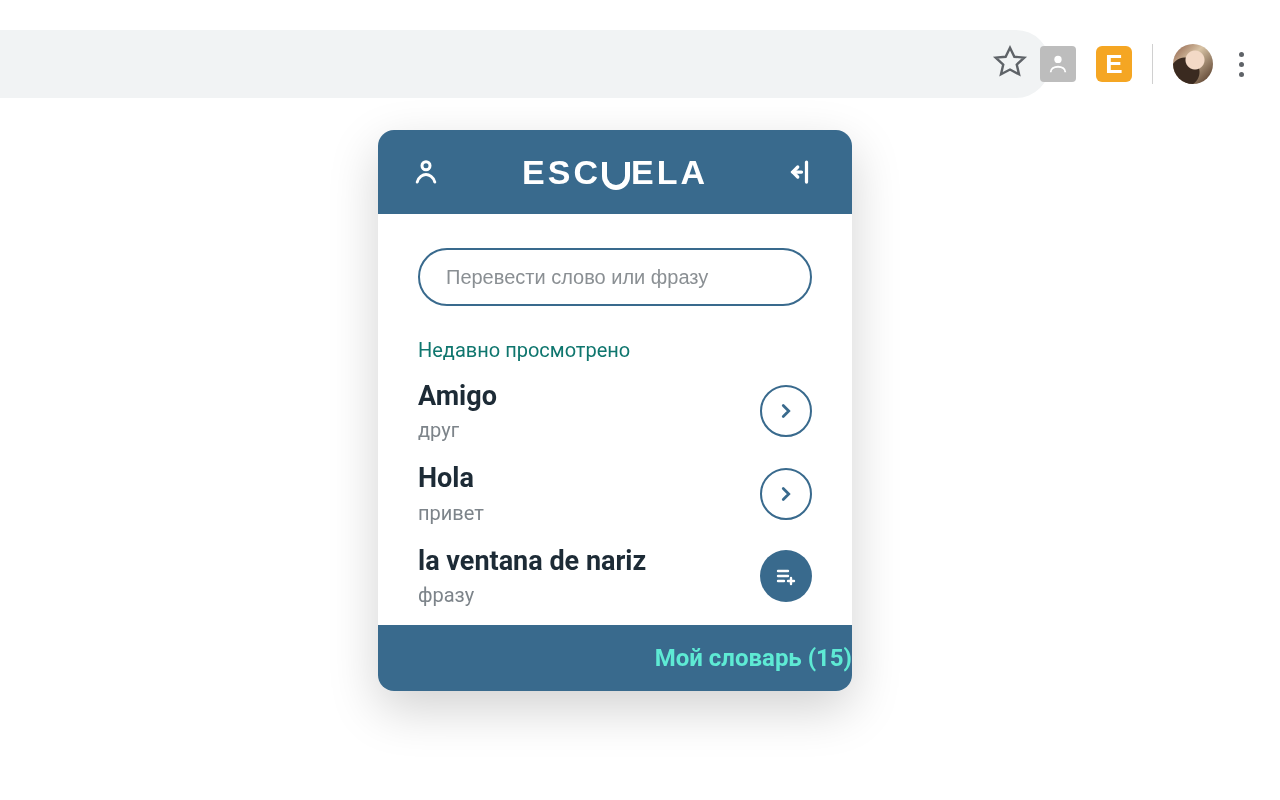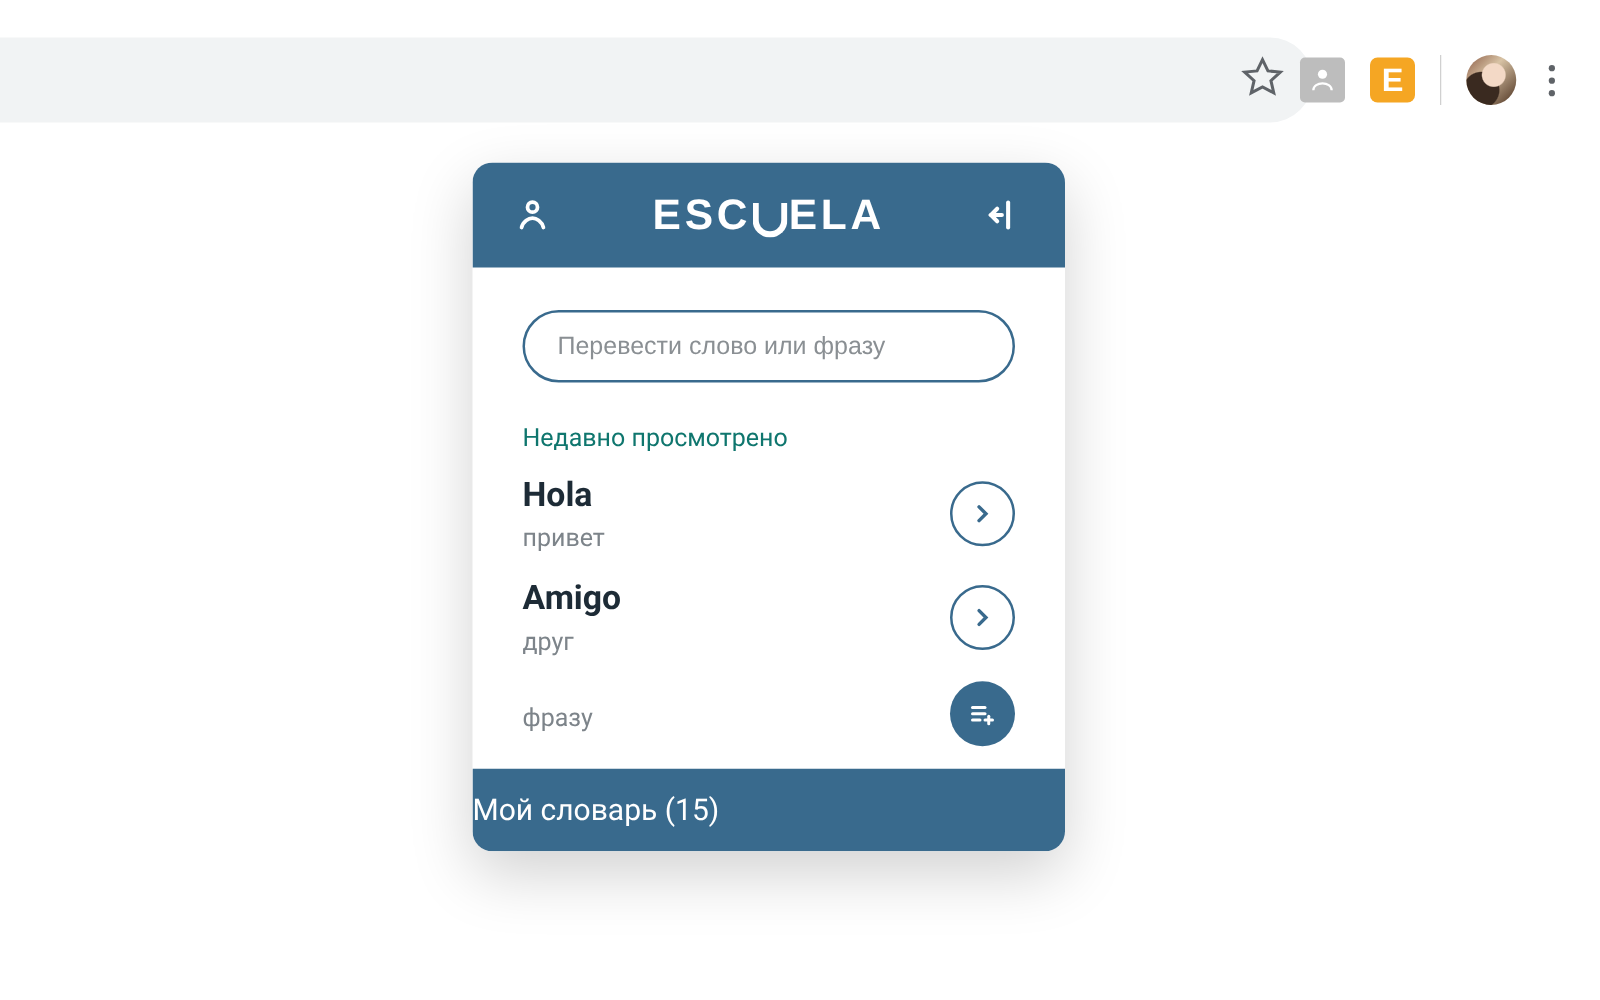--- a/index.html
+++ b/index.html
@@ -110,22 +110,22 @@
   .word{font-size:27px;font-weight:700;color:#1d2b36;line-height:1.2;}
   .trans{font-size:20px;color:#7d848a;margin-top:6px;}
   .circle-btn{
     width:52px;height:52px;border-radius:50%;display:flex;align-items:center;justify-content:center;
     flex-shrink:0;cursor:pointer;
   }
   .circle-outline{border:2.5px solid #396a8d;background:#fff;color:#396a8d;}
   .circle-fill{background:#396a8d;color:#fff;border:none;}
 
   .card-footer{
-    background:#396a8d;color:#ffffff;height:66px;display:flex;align-items:center;justify-content:flex-start;
-    font-size:24px;font-weight:400;cursor:pointer;
+    background:#396a8d;color:#5eead4;height:66px;display:flex;align-items:center;justify-content:flex-end;
+    font-size:24px;font-weight:700;cursor:pointer;
   }
 </style>
 </head>
 <body>
 
 <div class="browser-bar">
   <span>
     <svg class="star-icon" viewBox="0 0 24 24" fill="none" stroke="currentColor" stroke-width="1.6">
       <path d="M12 2.5l2.9 6 6.6.6-5 4.6 1.5 6.5L12 17l-6 3.2 1.5-6.5-5-4.6 6.6-.6z"></path>
     </svg>
@@ -173,44 +173,45 @@
 
   <div class="card-body">
     <input class="search" type="text" placeholder="Перевести слово или фразу" style="">
 
     <div class="section-label">Недавно просмотрено</div>
 
     <div class="entries">
 
       <div class="entry">
         <div class="entry-text">
-          <div class="word">Hola</div>
-          <div class="trans">привет</div>
+          <div class="word">Amigo</div>
+          <div class="trans">друг</div>
         </div>
         <div class="circle-btn circle-outline">
           <svg width="22" height="22" viewBox="0 0 24 24" fill="none" stroke="currentColor" stroke-width="3" stroke-linecap="round">
               <path d="M9 6l6 6-6 6"></path>
             </svg>
         </div>
       </div>
 
       <div class="entry">
         <div class="entry-text">
-          <div class="word">Amigo</div>
-          <div class="trans">друг</div>
+          <div class="word">Hola</div>
+          <div class="trans">привет</div>
         </div>
         <div class="circle-btn circle-outline">
           <svg width="22" height="22" viewBox="0 0 24 24" fill="none" stroke="currentColor" stroke-width="3" stroke-linecap="round">
               <path d="M9 6l6 6-6 6"></path>
             </svg>
         </div>
       </div>
 
       <div class="entry">
         <div class="entry-text">
+          <div class="word">la ventana de nariz</div>
           <div class="trans">фразу</div>
         </div>
         <div class="circle-btn circle-fill">
           <svg width="24" height="24" viewBox="0 0 24 24" fill="none" stroke="currentColor" stroke-width="2.4" stroke-linecap="round">
             <path d="M4 7h10"></path>
               <path d="M4 12h10"></path>
               <path d="M4 17h6"></path>
             <path d="M17 14v6"></path>
               <path d="M14 17h6"></path>
           </svg>

